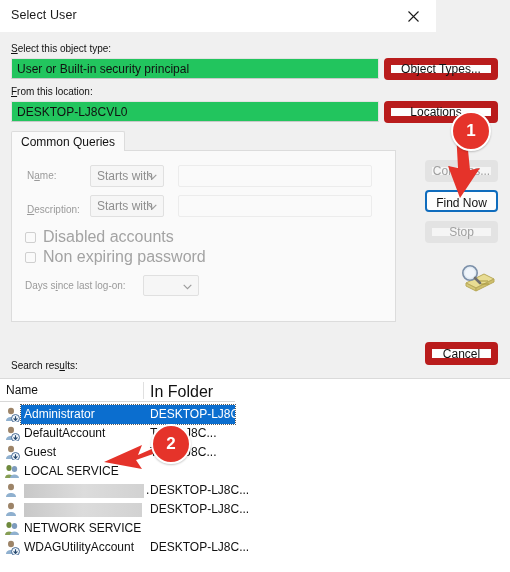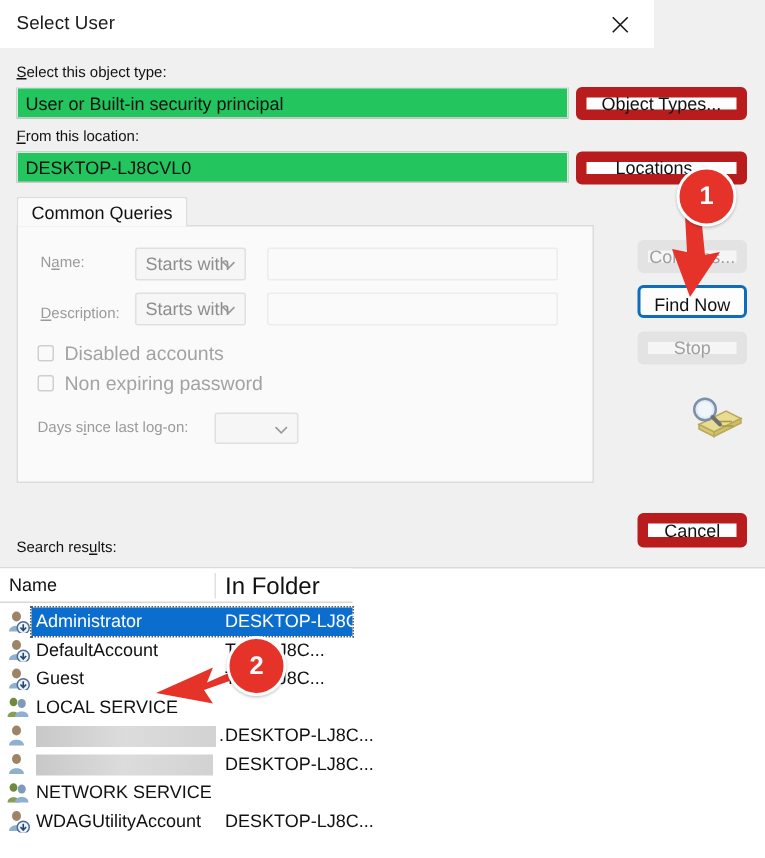--- a/index.html
+++ b/index.html
@@ -60,21 +60,21 @@
   }
   .combo .chev{position:absolute;right:6px;top:50%;transform:translateY(-50%);}
   .txtbox{
     position:absolute;box-sizing:border-box;background:#fafafa;
     border:1px solid #ececec;border-radius:2px;
   }
 
   
   .cbrow{position:absolute;display:flex;align-items:center;}
   .cbox{width:11px;height:11px;box-sizing:border-box;border:1px solid #cfcfcf;background:#fafafa;border-radius:2px;}
-  .cbrow .cblabel{margin-left:7px;font-size:13px;color:#a3a3a3;white-space:nowrap;}
+  .cbrow .cblabel{margin-left:7px;font-size:16px;color:#a3a3a3;white-space:nowrap;}
 
   
   .listbox{
     position:absolute;left:0;top:378px;width:510px;height:194px;
     background:#ffffff;border-top:1px solid #dadada;
   }
   .lhead{position:absolute;left:0;top:0;width:235px;height:22px;background:#ffffff;border-bottom:1px solid #d8d8d8;}
   .lhead .h1{position:absolute;left:6px;top:4px;font-size:12px;color:#111;}
   .lhead .h2{position:absolute;left:150px;top:4px;font-size:16px;color:#111;}
   .lhead .divv{position:absolute;left:143px;top:3px;width:1px;height:17px;background:#e0e0e0;}

